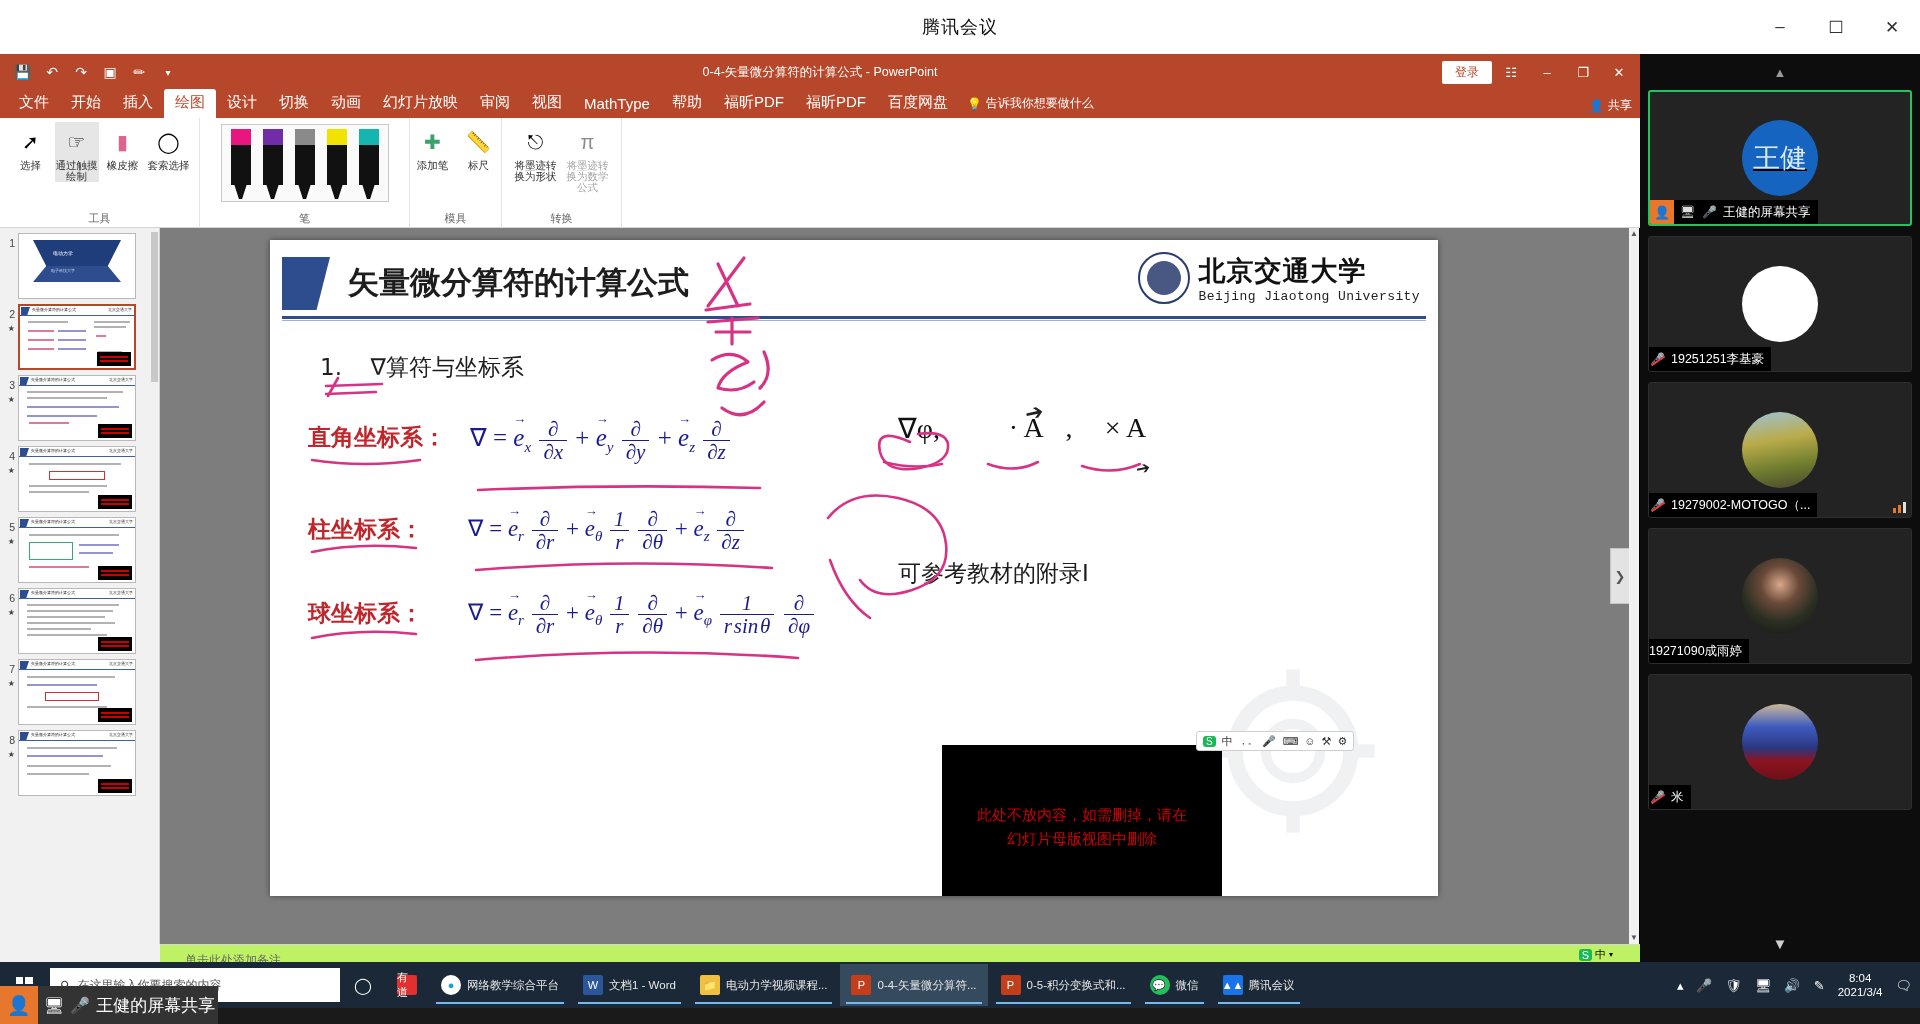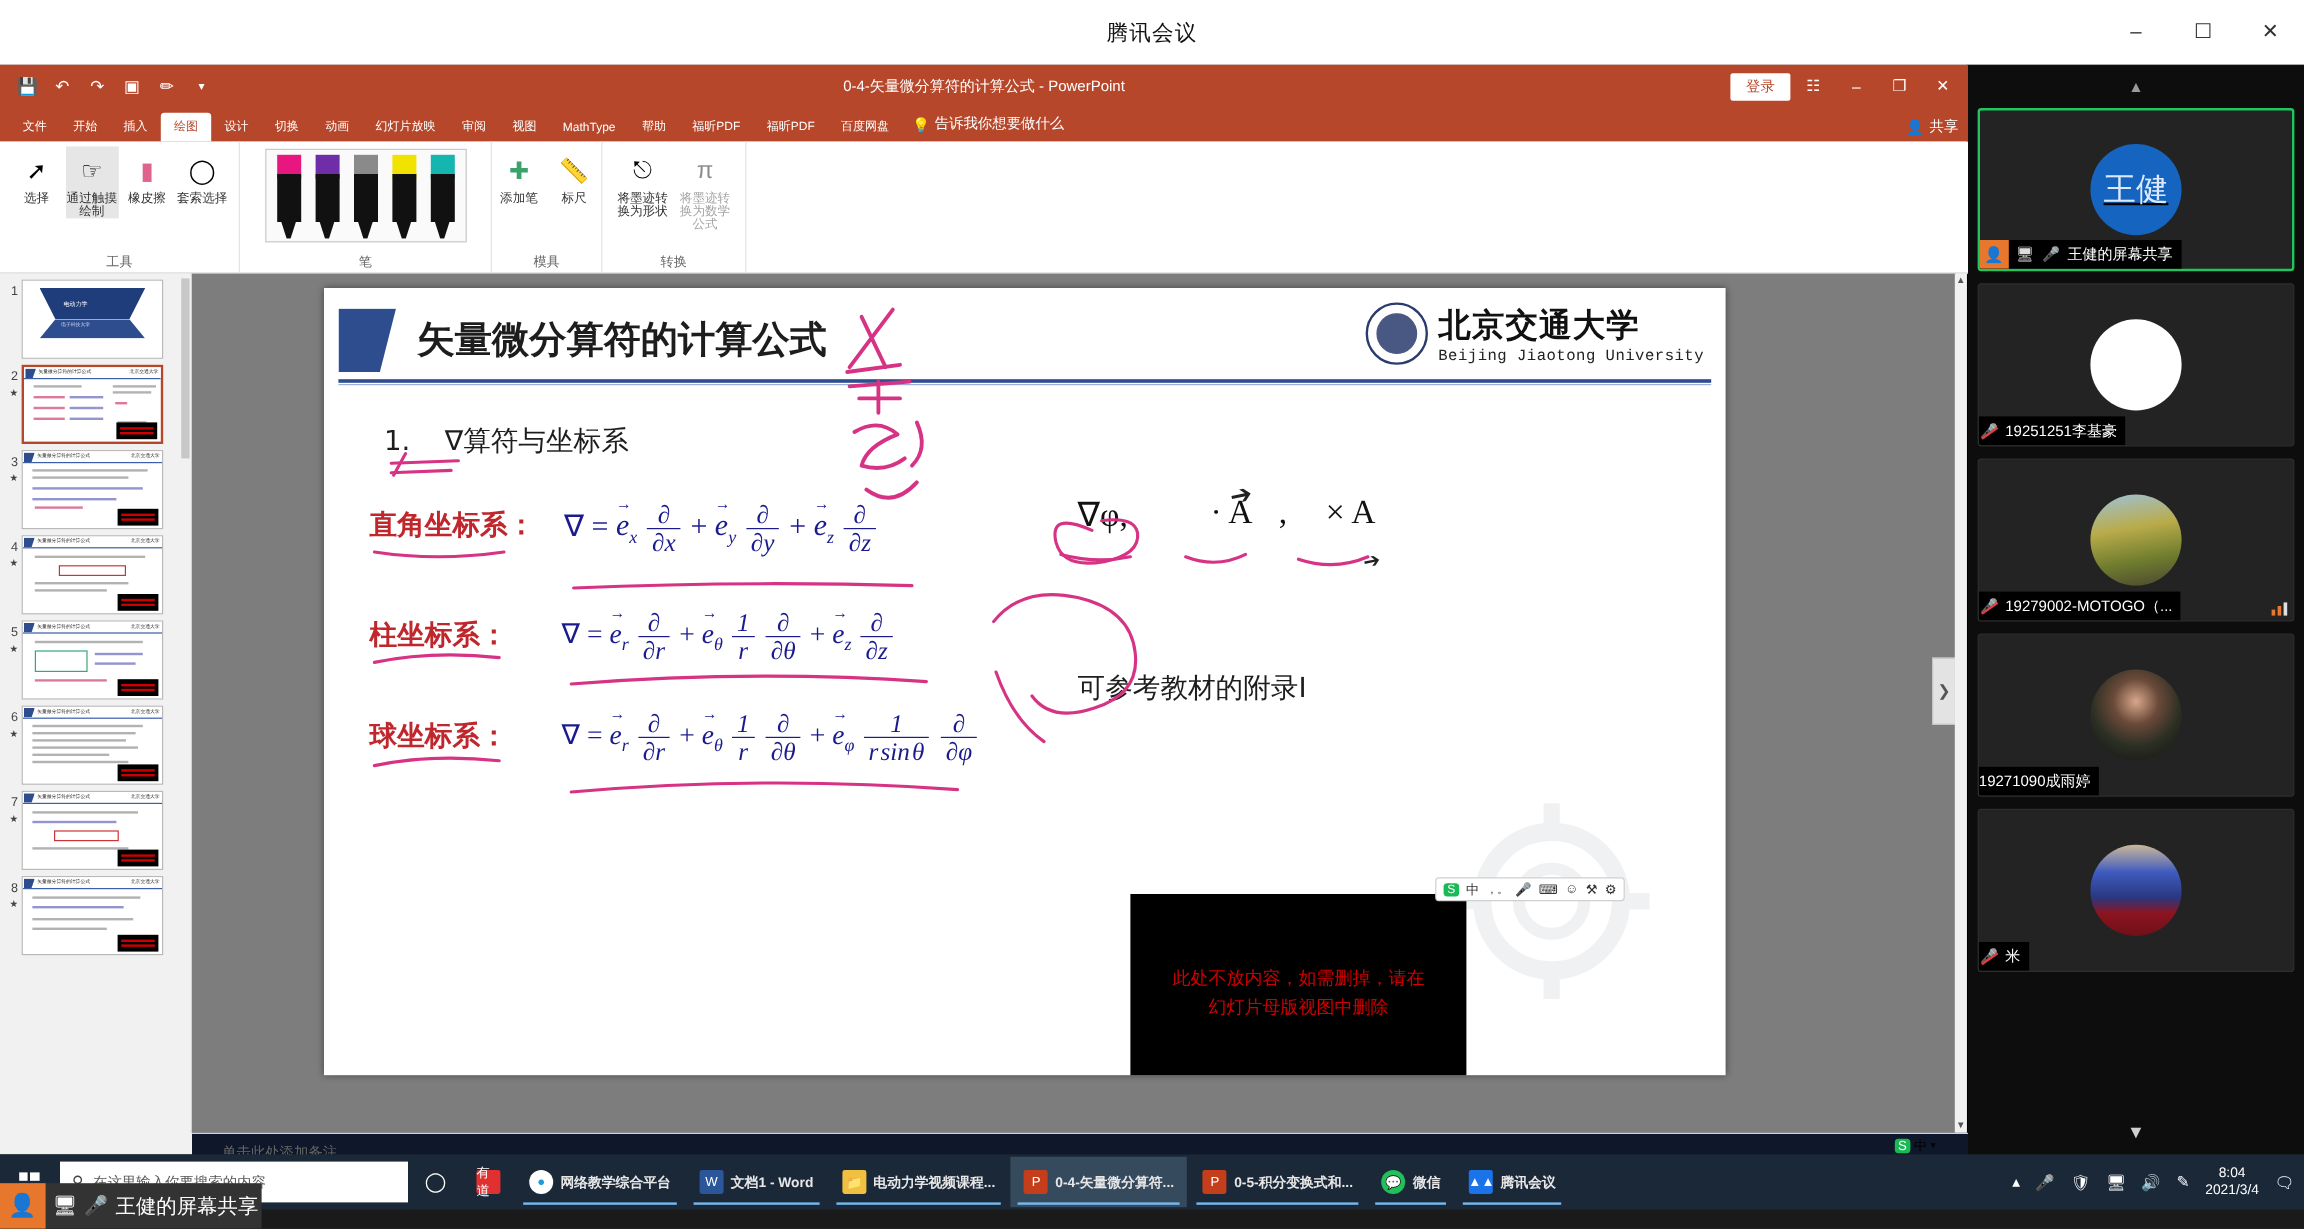--- a/index.html
+++ b/index.html
@@ -26,21 +26,21 @@
      color:#fff; font-size:14px; }
   #ppt-doctitle { position:absolute; left:0; top:0; width:1640px; height:36px; line-height:36px;
      text-align:center; color:#fff; font-size:12.5px; }
   #ppt-winright { position:absolute; right:4px; top:0; height:36px; display:flex; align-items:center; gap:2px; }
   #signin { background:#fff; color:#b7472a; font-size:12px; padding:3px 13px; border-radius:2px; }
   .ppt-wb { width:34px; height:30px; display:flex; align-items:center; justify-content:center;
      color:#fff; font-size:13px; }
 
   #ribbon-tabs { position:absolute; left:0; top:36px; width:1640px; height:28px;
      background:#b7472a; display:flex; align-items:flex-end; padding-left:8px; }
-  .rtab { font-size:10px; color:#fff; padding:4px 11px 6px; white-space:nowrap; }
+  .rtab { font-size:15px; color:#fff; padding:4px 11px 6px; white-space:nowrap; }
   .rtab.active { background:#fff; color:#b7472a; border-radius:3px 3px 0 0; }
   #tellme { color:#fff; font-size:12px; display:flex; align-items:center; gap:4px;
      padding:4px 8px 6px; }
   #share-btn { position:absolute; right:8px; bottom:4px; color:#fff; font-size:12px;
      display:flex; align-items:center; gap:4px; }
 
   #ribbon { position:absolute; left:0; top:64px; width:1640px; height:110px; background:#fff;
      border-bottom:1px solid #d4d4d4; display:flex; }
   .rgroup { position:relative; height:110px; border-right:1px solid #e3e3e3;
      display:flex; flex-direction:column; align-items:center; padding:4px 6px 0; }
@@ -136,21 +136,21 @@
   #ime-s { background:#19b955; color:#fff; border-radius:3px; padding:0 3px; font-size:10px; }
 
   #rightnav { position:absolute; right:0; top:320px; width:20px; height:56px; background:#e3e3e3;
      border:1px solid #c5c5c5; display:flex; align-items:center; justify-content:center;
      color:#555; font-size:13px; }
   #stage-vbar { position:absolute; right:0; top:174px; width:10px; height:716px; background:#f1f1f1; }
   #stage-vbar .up, #stage-vbar .dn { position:absolute; left:0; width:10px; height:12px;
      font-size:8px; color:#555; text-align:center; line-height:12px; }
   #stage-vbar .up { top:0; } #stage-vbar .dn { bottom:0; }
 
-  #notes { position:absolute; left:160px; top:890px; width:1480px; height:30px; background:#0f172a;
+  #notes { position:absolute; left:160px; top:890px; width:1480px; height:30px; background:#bef264;
      border-top:1px solid #d4d4d4; font-size:12px; color:#666; padding:7px 0 0 25px; }
   #notes-ime { position:absolute; right:26px; top:893px; display:flex; gap:3px; align-items:center;
      font-size:11px; }
 
   #statusbar { position:absolute; left:0; top:920px; width:1640px; height:24px; background:#f1f1f1;
      border-top:1px solid #d6d6d6; display:flex; align-items:center; font-size:11.5px; color:#333; }
   #sb-left { display:flex; align-items:center; gap:14px; padding-left:8px; }
   #sb-right { margin-left:auto; display:flex; align-items:center; gap:10px; padding-right:8px; }
   .sb-i { display:flex; align-items:center; gap:3px; }
   .viewbtn { width:20px; height:18px; display:flex; align-items:center; justify-content:center;
@@ -199,21 +199,21 @@
      grid-template-rows:1fr 1fr; gap:2px; }
   .winlogo i { background:#fff; display:block; }
   #searchbox { width:290px; height:34px; background:#fff; display:flex; align-items:center; gap:8px;
      padding:0 10px; margin-left:2px; }
   #searchbox .txt { font-size:12px; color:#555; }
   #taskview { width:46px; height:46px; display:flex; align-items:center; justify-content:center;
      color:#fff; font-size:16px; }
   .tbitem { height:42px; display:flex; align-items:center; gap:6px; padding:0 11px; position:relative;
      margin-right:2px; }
   .tbitem.active { background:#364a5e; }
-  .tbitem .lbl { color:#e7e7e7; font-size:11.5px; white-space:nowrap;font-weight:bold; }
+  .tbitem .lbl { color:#e7e7e7; font-size:11.5px; white-space:nowrap; }
   .tbitem .uline { position:absolute; left:6px; bottom:2px; right:6px; height:2px; background:#76b9ed; }
   .tbico { width:20px; height:20px; display:flex; align-items:center; justify-content:center;
      font-size:11px; color:#fff; border-radius:2px; }
   #tray { margin-left:auto; display:flex; align-items:center; gap:13px; padding-right:8px; color:#fff; }
   #clock { font-size:11.5px; line-height:1.25; text-align:center; }
   #tray .ti { font-size:13px; }
 
   #share-ovl { position:absolute; left:0; top:986px; width:218px; height:38px; background:#333;
      display:flex; align-items:center; gap:6px; }
   #share-ovl .ic-user { width:38px; height:38px; font-size:19px; }

